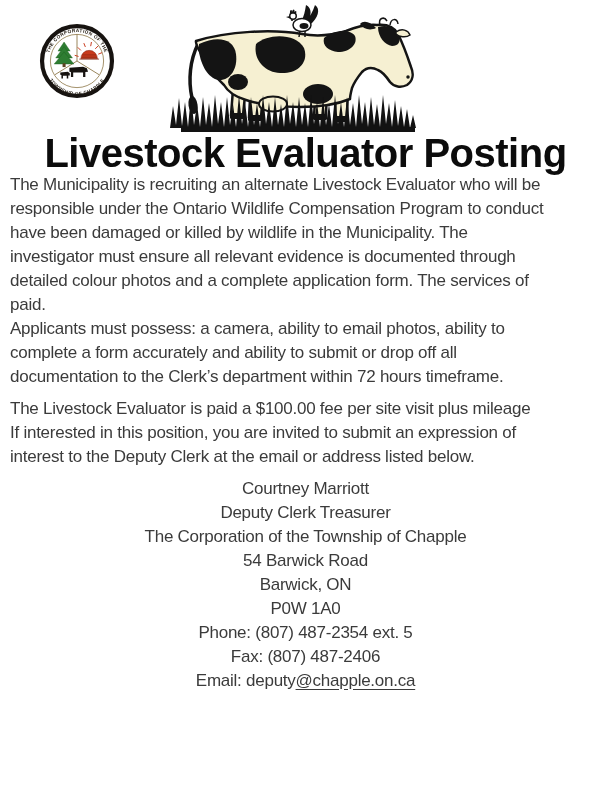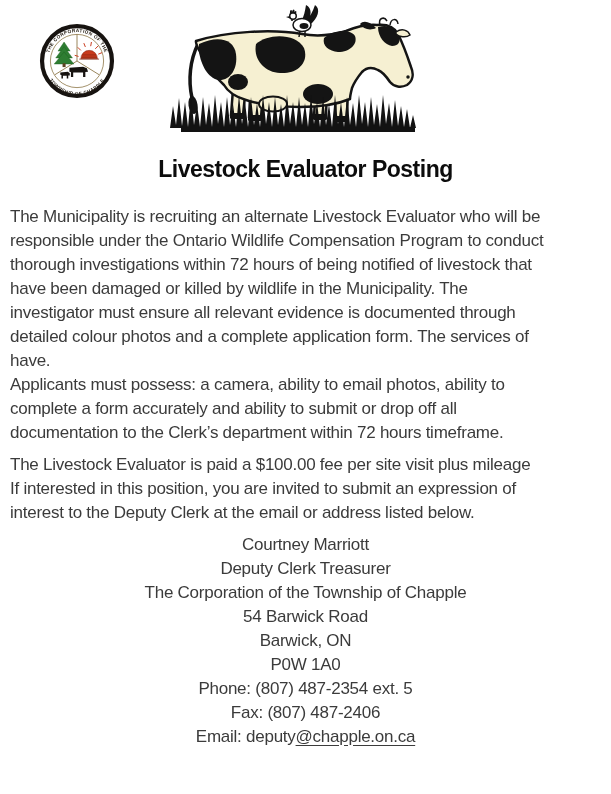--- a/index.html
+++ b/index.html
@@ -7,22 +7,22 @@
     position:relative;
     width:611px;height:794px;
     background:#ffffff;
     overflow:hidden;
     font-family:"Liberation Sans","DejaVu Sans",sans-serif;
   }
   .hero{position:relative;height:133px;}
   .seal{position:absolute;left:39px;top:23px;width:76px;height:76px;}
   .cow{position:absolute;left:168px;top:2px;width:252px;height:131px;}
   h1.title{
-    margin:16px;height:40px;line-height:40px;
-    text-align:center;font-size:23px;font-weight:bold;
+    margin:0;height:40px;line-height:40px;
+    text-align:center;font-size:40px;font-weight:bold;
     letter-spacing:-0.5px;color:#0c0c0c;
   }
   .content{
     display:flow-root;
     padding:0 10px;
     color:#3b3b3b;
     font-size:17px;line-height:24px;letter-spacing:-0.25px;
   }
   .para{margin-top:0;}
   .p-first{}
@@ -159,25 +159,24 @@
     </svg>
   </div>
 
   <h1 class="title">Livestock Evaluator Posting</h1>
 
   <div class="content">
 
     <div class="para p-first">
       <div class="line">The Municipality is recruiting an alternate Livestock Evaluator who will be</div>
       <div class="line">responsible under the Ontario Wildlife Compensation Program to conduct</div>
-      <div class="line">thorough investigations within 72 hours of being notified of livestock that</div>
       <div class="line">have been damaged or killed by wildlife in the Municipality. The</div>
       <div class="line">investigator must ensure all relevant evidence is documented through</div>
       <div class="line">detailed colour photos and a complete application form. The services of</div>
-      <div class="line">have.</div>
+      <div class="line">paid.</div>
     </div>
 
     <div class="para">
       <div class="line">Applicants must possess: a camera, ability to email photos, ability to</div>
       <div class="line">complete a form accurately and ability to submit or drop off all</div>
       <div class="line">documentation to the Clerk’s department within 72 hours timeframe.</div>
     </div>
 
     <div class="para p-gap">
       <div class="line">The Livestock Evaluator is paid a $100.00 fee per site visit plus mileage</div>

